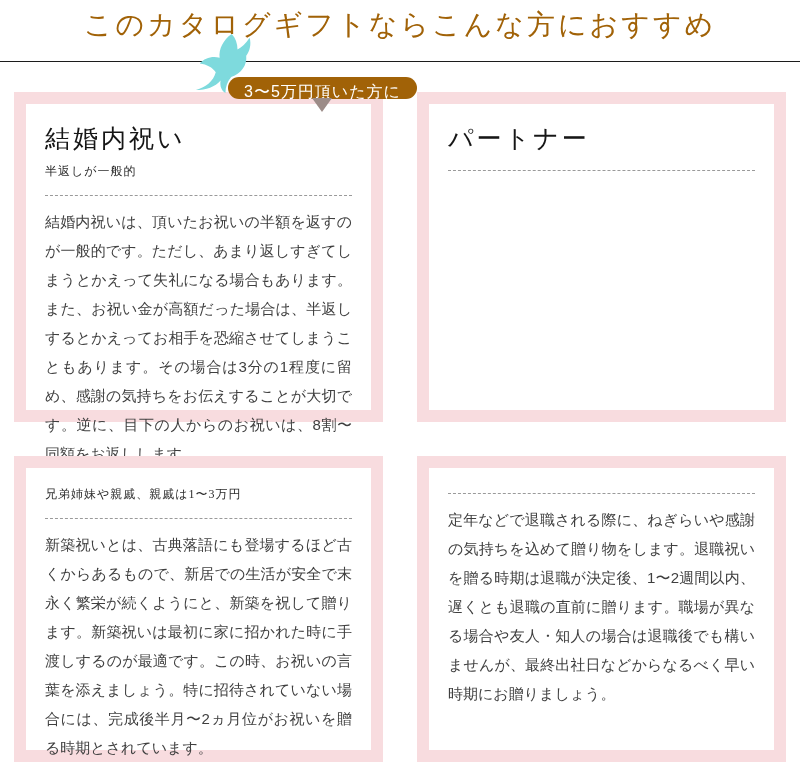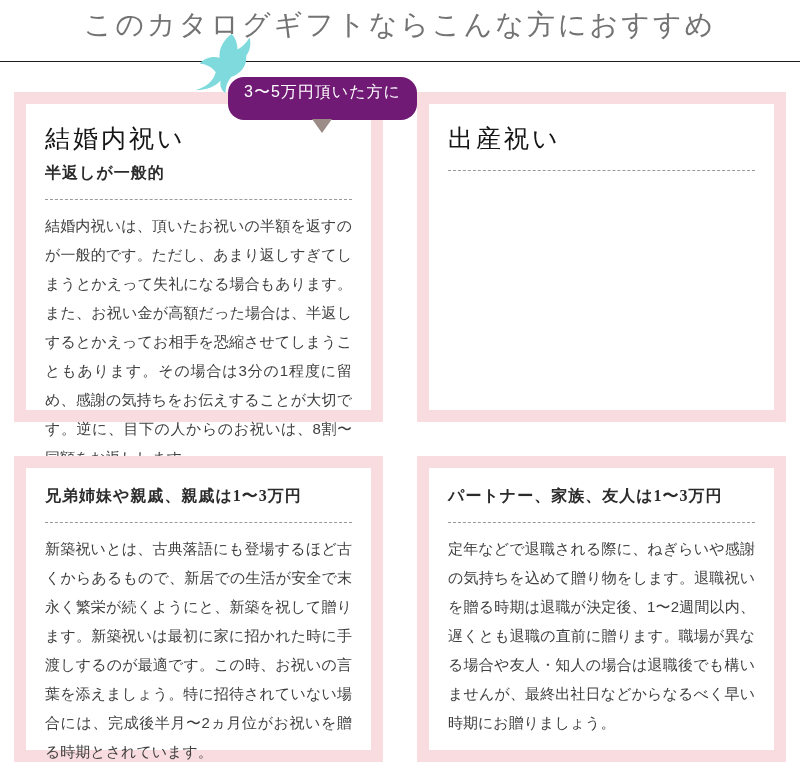--- a/index.html
+++ b/index.html
@@ -12,34 +12,34 @@
   .page { position:relative; width:800px; height:765px; overflow:hidden; }
 
   
   .page-title {
     margin:0; padding-top:6px;
     text-align:center;
     font-family:Liberation Sans, sans-serif;
     font-weight:500;
     font-size:28px;
     letter-spacing:3px;
-    color:#737373;
+    color:#a16207;
   }
   .header-rule {
     position:absolute; top:61px; left:0; width:800px; height:1px;
     background:#1c1c1c; z-index:1;
   }
   .bird {
     position:absolute; left:192px; top:33px; width:62px; height:60px; z-index:2;
   }
   .badge {
     position:absolute; left:228px; top:77px; z-index:3;
-    height:43px; line-height:30px;
+    height:22px; line-height:30px;
     padding:0 16px;
-    background:#701a75;
+    background:#a16207;
     border-radius:16px;
     color:#ffffff;
     font-size:16px;
     letter-spacing:1px;
     white-space:nowrap;
   }
   .badge::after {
     content:""; position:absolute; left:50%; bottom:-13px; margin-left:-10px;
     border-left:10px solid transparent;
     border-right:10px solid transparent;
@@ -66,24 +66,23 @@
     margin:8px 0 0;
     font-family:"Liberation Serif","DejaVu Serif",serif;
     font-weight:500;
     font-size:25px;
     letter-spacing:3px;
     color:#161616;
   }
   .card-subtitle {
     margin:8px 0 0;
     font-family:"Liberation Serif","DejaVu Serif",serif;
-    font-size:16px;
+    font-size:12px;
     letter-spacing:1px;
     color:#2b2b2b;
-    font-weight:bold;
   }
   .card-divider {
     border:none;
     border-top:1px dashed #9a9a9a;
     margin:15px 0 11px;
   }
   .card-body p {
     margin:0;
     font-size:15px;
     line-height:29px;
@@ -121,34 +120,33 @@
     <section class="card">
       <h2 class="card-title">結婚内祝い</h2>
       <p class="card-subtitle">半返しが一般的</p>
       <hr class="card-divider">
       <div class="card-body">
         <p>結婚内祝いは、頂いたお祝いの半額を返すのが一般的です。ただし、あまり返しすぎてしまうとかえって失礼になる場合もあります。また、お祝い金が高額だった場合は、半返しするとかえってお相手を恐縮させてしまうこともあります。その場合は3分の1程度に留め、感謝の気持ちをお伝えすることが大切です。逆に、目下の人からのお祝いは、8割〜同額をお返しします。</p>
       </div>
     </section>
 
     <section class="card">
-      <h2 class="card-title">出産祝い</h2>
+      <h2 class="card-title">パートナー</h2>
       <hr class="card-divider">
     </section>
 
     <section class="card">
       <p class="card-subtitle">兄弟姉妹や親戚、親戚は1〜3万円</p>
       <hr class="card-divider">
       <div class="card-body">
         <p>新築祝いとは、古典落語にも登場するほど古くからあるもので、新居での生活が安全で末永く繁栄が続くようにと、新築を祝して贈ります。新築祝いは最初に家に招かれた時に手渡しするのが最適です。この時、お祝いの言葉を添えましょう。特に招待されていない場合には、完成後半月〜2ヵ月位がお祝いを贈る時期とされています。</p>
       </div>
     </section>
 
     <section class="card">
-      <p class="card-subtitle">パートナー、家族、友人は1〜3万円</p>
       <hr class="card-divider">
       <div class="card-body">
         <p>定年などで退職される際に、ねぎらいや感謝の気持ちを込めて贈り物をします。退職祝いを贈る時期は退職が決定後、1〜2週間以内、遅くとも退職の直前に贈ります。職場が異なる場合や友人・知人の場合は退職後でも構いませんが、最終出社日などからなるべく早い時期にお贈りましょう。</p>
       </div>
     </section>
 
   </div>
 </div>
 
 </body></html>

